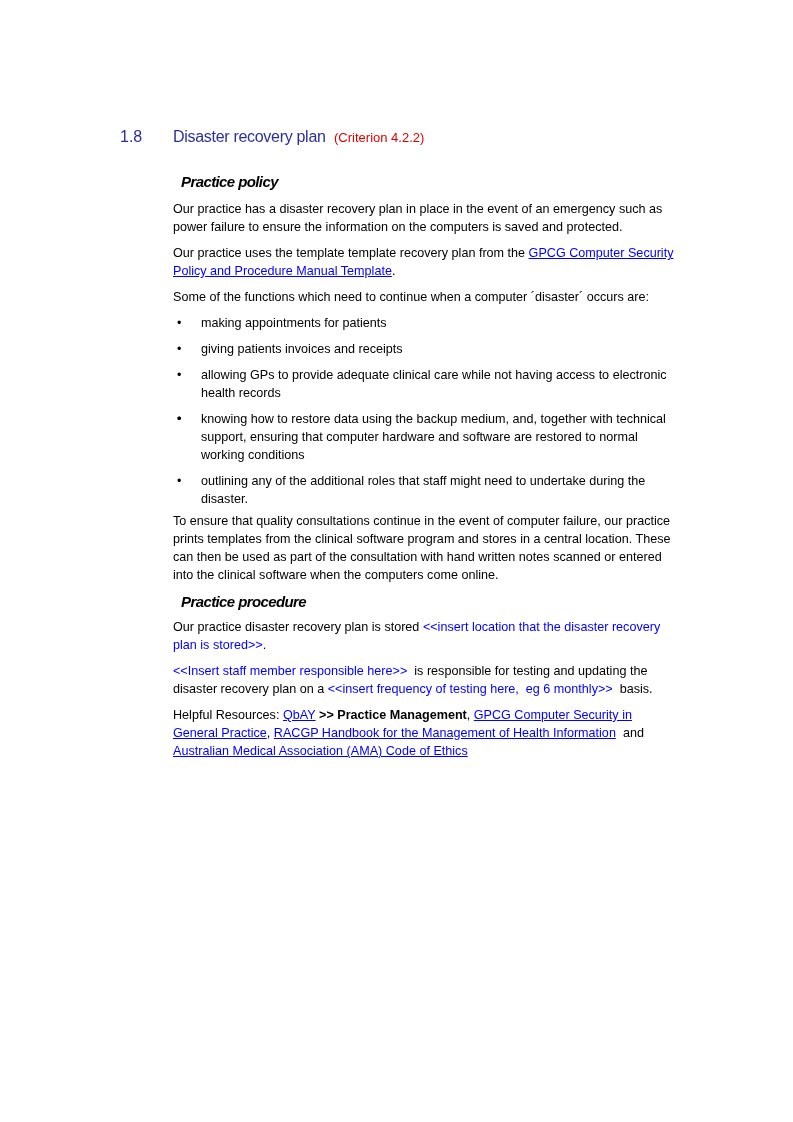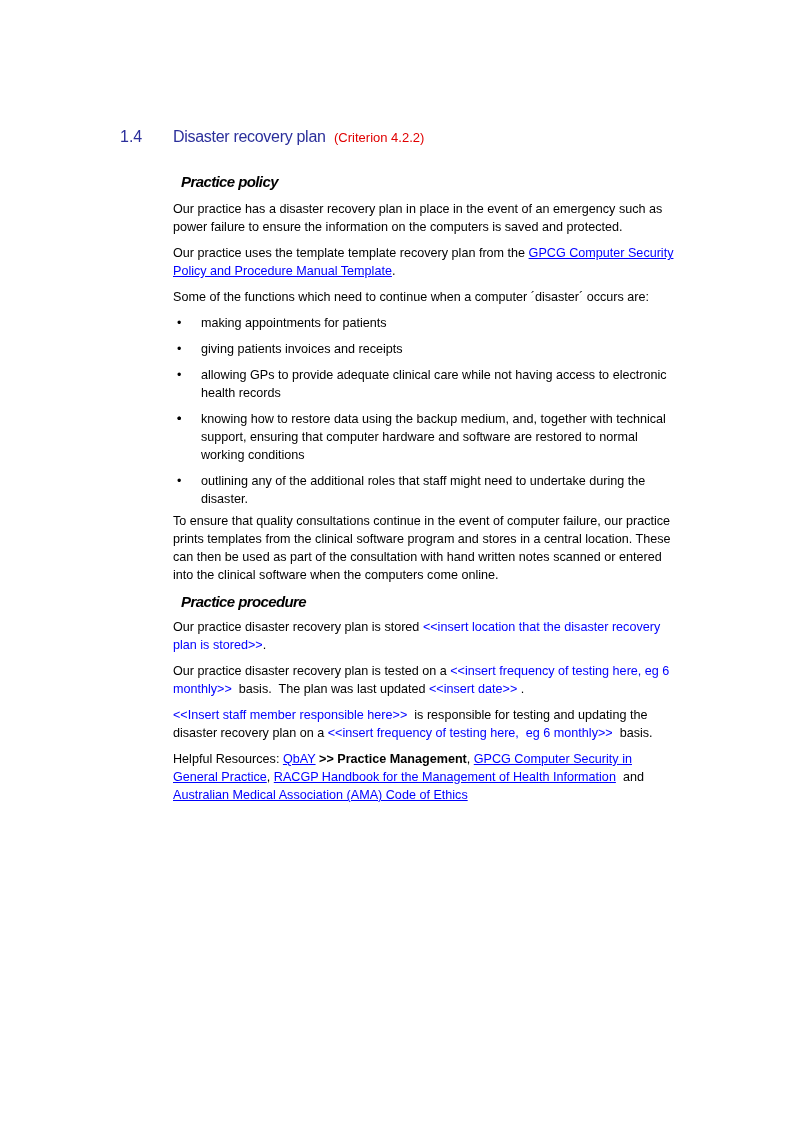--- a/index.html
+++ b/index.html
@@ -19,21 +19,21 @@
     ul.bullets li { position: relative; padding-left: 28px; margin: 0 0 8px 0; }
     ul.bullets li .dot { position: absolute; left: 4px; top: 0; }
     b.pm { font-weight: bold; }
   </style>
 </head>
 <body>
 
 <div class="page">
 
   <div class="heading">
-    <span class="num">1.4</span><span class="title">Disaster recovery plan</span>
+    <span class="num">1.8</span><span class="title">Disaster recovery plan</span>
     <span class="crit">(Criterion 4.2.2)</span>
   </div>
 
   <div class="body" style="top:164px;">
     <h3 class="sub" style="margin-bottom:8px;">Practice policy</h3>
     <p>Our practice has a disaster recovery plan in place in the event of an emergency such as power failure to ensure the information on the computers is saved and protected.</p>
     <p><span>Our practice uses the template template recovery plan from the </span><a class="lnk" href="#">GPCG Computer Security Policy and Procedure Manual Template</a><span>.</span></p>
     <p>Some of the functions which need to continue when a computer ´disaster´ occurs are:</p>
 
     <ul class="bullets">
@@ -44,20 +44,19 @@
       <li><span class="dot">•</span><span>knowing how to restore data using the backup medium, and, together with technical support, ensuring that computer hardware and software are restored to normal working conditions</span></li>
       <li style="margin-bottom:4px;"><span class="dot">•</span><span>outlining  any of the additional roles that staff might need to undertake during the disaster.</span></li>
     </ul>
 
     <p style="margin-bottom:4px;">To ensure that quality consultations continue in the event of computer failure, our practice prints templates from the clinical software program and stores in a central location. These can then be used as part of the consultation with hand written notes scanned or entered into the clinical software when the computers come online.</p>
 
     <h3 class="sub" style="margin-bottom:6px;">Practice procedure</h3>
 
     <p><span>Our practice disaster recovery plan is stored </span><span class="ph">&lt;&lt;insert location that the disaster recovery plan is stored&gt;&gt;</span><span>.</span></p>
 
-    <p><span>Our practice disaster recovery plan is tested on a </span><span class="ph">&lt;&lt;insert frequency of testing here, eg 6 monthly&gt;&gt;</span><span style="white-space:pre-wrap;">  basis.  The plan was last updated </span><span class="ph">&lt;&lt;insert date&gt;&gt;</span><span> .</span></p>
 
     <p><span class="ph">&lt;&lt;Insert staff member responsible here&gt;&gt;</span><span style="white-space:pre-wrap;">  is responsible for testing and updating the disaster recovery plan on a </span><span class="ph" style="white-space:pre-wrap;">&lt;&lt;insert frequency of testing here,  eg 6 monthly&gt;&gt;</span><span style="white-space:pre-wrap;">  basis.</span></p>
 
     <p><span>Helpful Resources: </span><a class="lnk" href="#">QbAY</a><b class="pm"> &gt;&gt; Practice Management</b><span>, </span><a class="lnk" href="#">GPCG Computer Security in General Practice</a><span>, </span><a class="lnk" href="#">RACGP Handbook for the Management of Health Information</a><span style="white-space:pre-wrap;">  and </span><a class="lnk" href="#">Australian Medical Association (AMA) Code of Ethics</a></p>
   </div>
 
 </div>
 
 </body></html>

